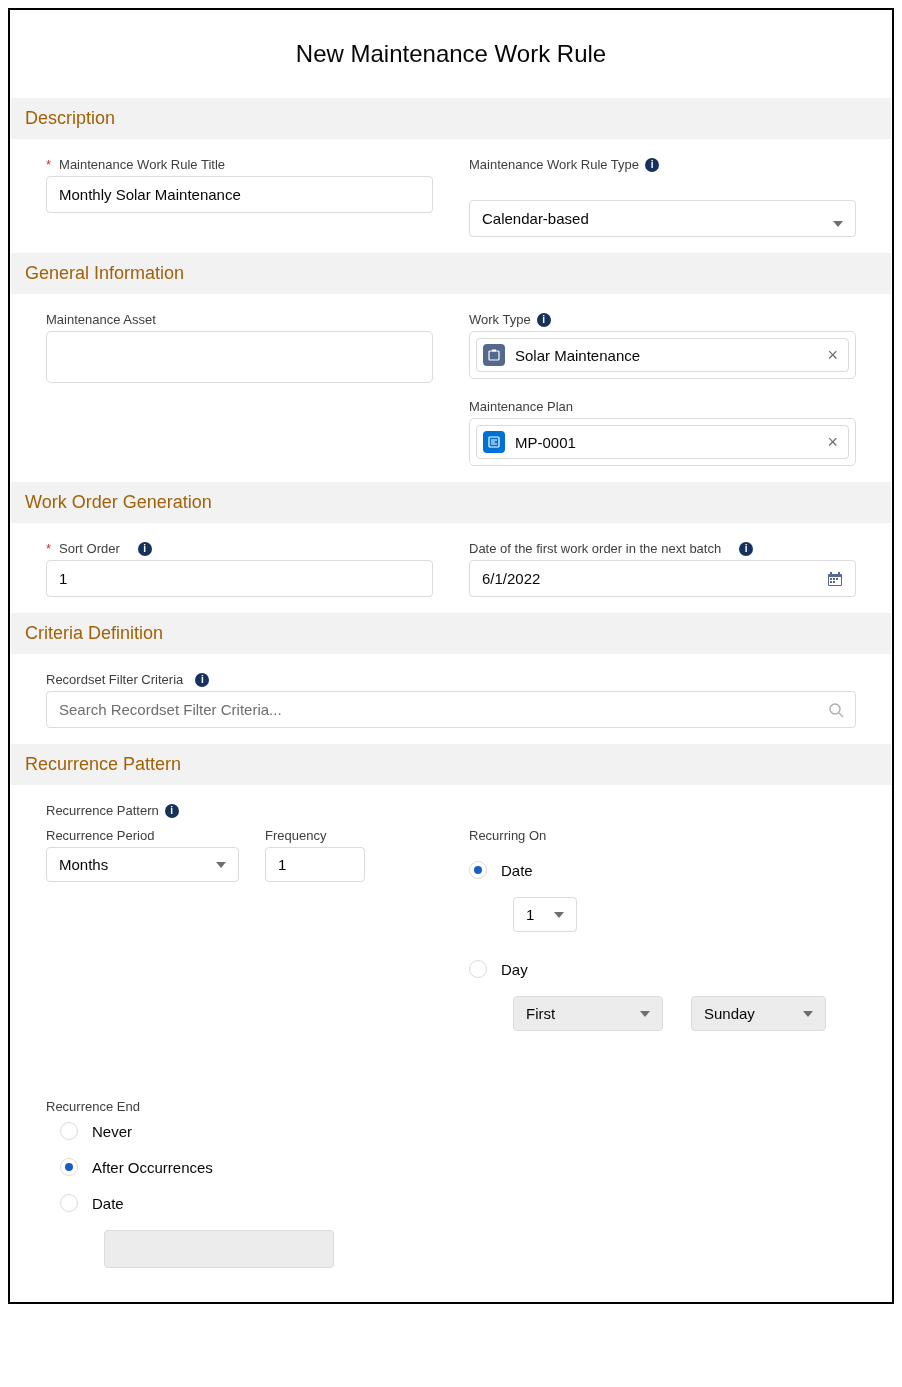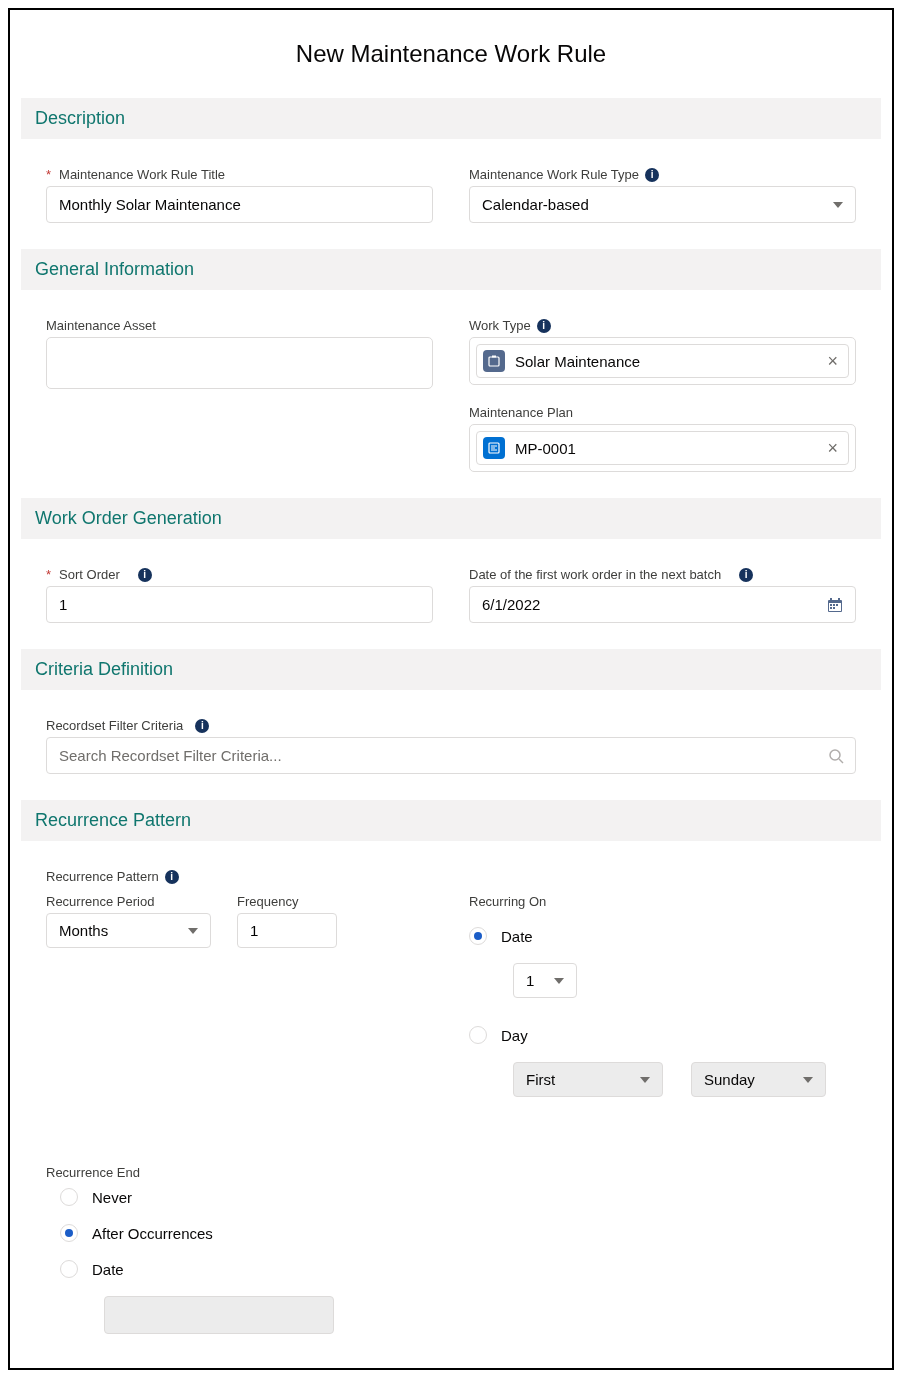--- a/index.html
+++ b/index.html
@@ -18,25 +18,25 @@
 .page-title {
   text-align: center;
   font-size: 24px;
   font-weight: 400;
   color: #080707;
   margin-bottom: 20px;
   padding: 10px 0;
 }
 .section-header {
   background: #f3f2f2;
-  color: #0f766e;
+  color: #a16207;
   font-size: 18px;
   font-weight: 400;
   padding: 10px 14px;
-  margin: 11px;
+  margin: 1px;
 }
 .section-body {
   padding: 15px 36px;
 }
 .row {
   display: flex;
   gap: 36px;
 }
 .col {
   flex: 1;
@@ -71,23 +71,24 @@
   border: 1px solid #dddbda;
   border-radius: 4px;
   padding: 9px 12px;
   font-size: 15px;
   color: #080707;
   background: #fff;
 }
 .text-input::placeholder { color: #706e6b; }
 .select-input {
   display: flex;
-  align-items: center;
+  align-items: flex-end;
   justify-content: space-between;
   cursor: pointer;
+  margin-top: 24px;
 }
 .select-caret {
   width: 0; height: 0;
   border-left: 5px solid transparent;
   border-right: 5px solid transparent;
   border-top: 6px solid #706e6b;
 }
 .lookup-box {
   width: 100%;
   border: 1px solid #dddbda;
@@ -351,21 +352,21 @@
     <div class="field-label">
       <span>Recurrence Pattern</span>
       <span class="info-icon">i</span>
     </div>
 
     <div class="row" style="margin-top:6px">
       <div class="col">
         <div class="half-controls">
           <div>
             <div class="sublabel">Recurrence Period</div>
-            <div class="small-select" style="width:165px;justify-content:space-between">
+            <div class="small-select" style="width:193px;justify-content:space-between">
               <span>Months</span>
               <span class="select-caret"></span>
             </div>
           </div>
           <div>
             <div class="sublabel">Frequency</div>
             <input class="freq-input" value="1" style="">
           </div>
         </div>
       </div>

